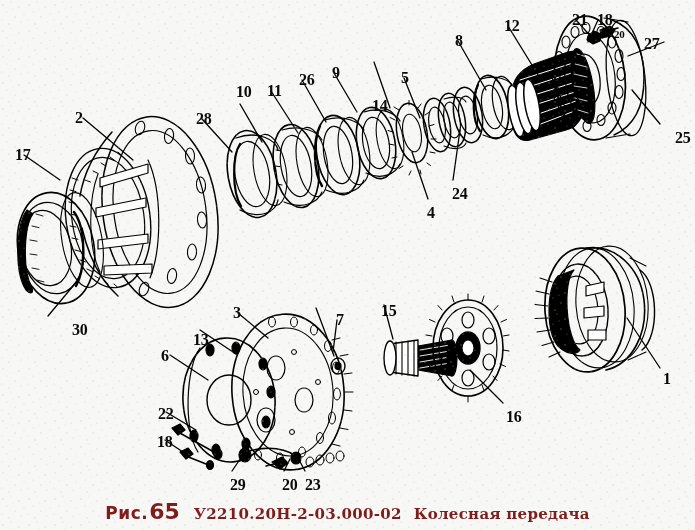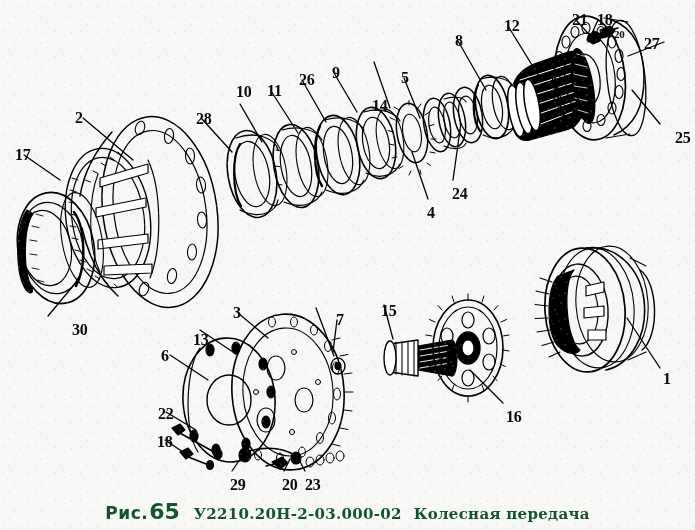--- a/index.html
+++ b/index.html
@@ -25,21 +25,21 @@
     color:#0a0a0a;
     line-height:1;
     letter-spacing:-.2px;
     white-space:nowrap;
   }
   .callout.sm{font-size:11px;}
   #caption{
     position:absolute;
     left:0;right:0;bottom:6px;
     text-align:center;
-    color:#14532d;
+    color:#7f1d1d;
     white-space:nowrap;
   }
   #caption .fig{
     font-family:"DejaVu Sans",sans-serif;
     font-weight:bold;
     font-size:17px;
     letter-spacing:.5px;
   }
   #caption .figno{
     font-family:"DejaVu Sans",sans-serif;

